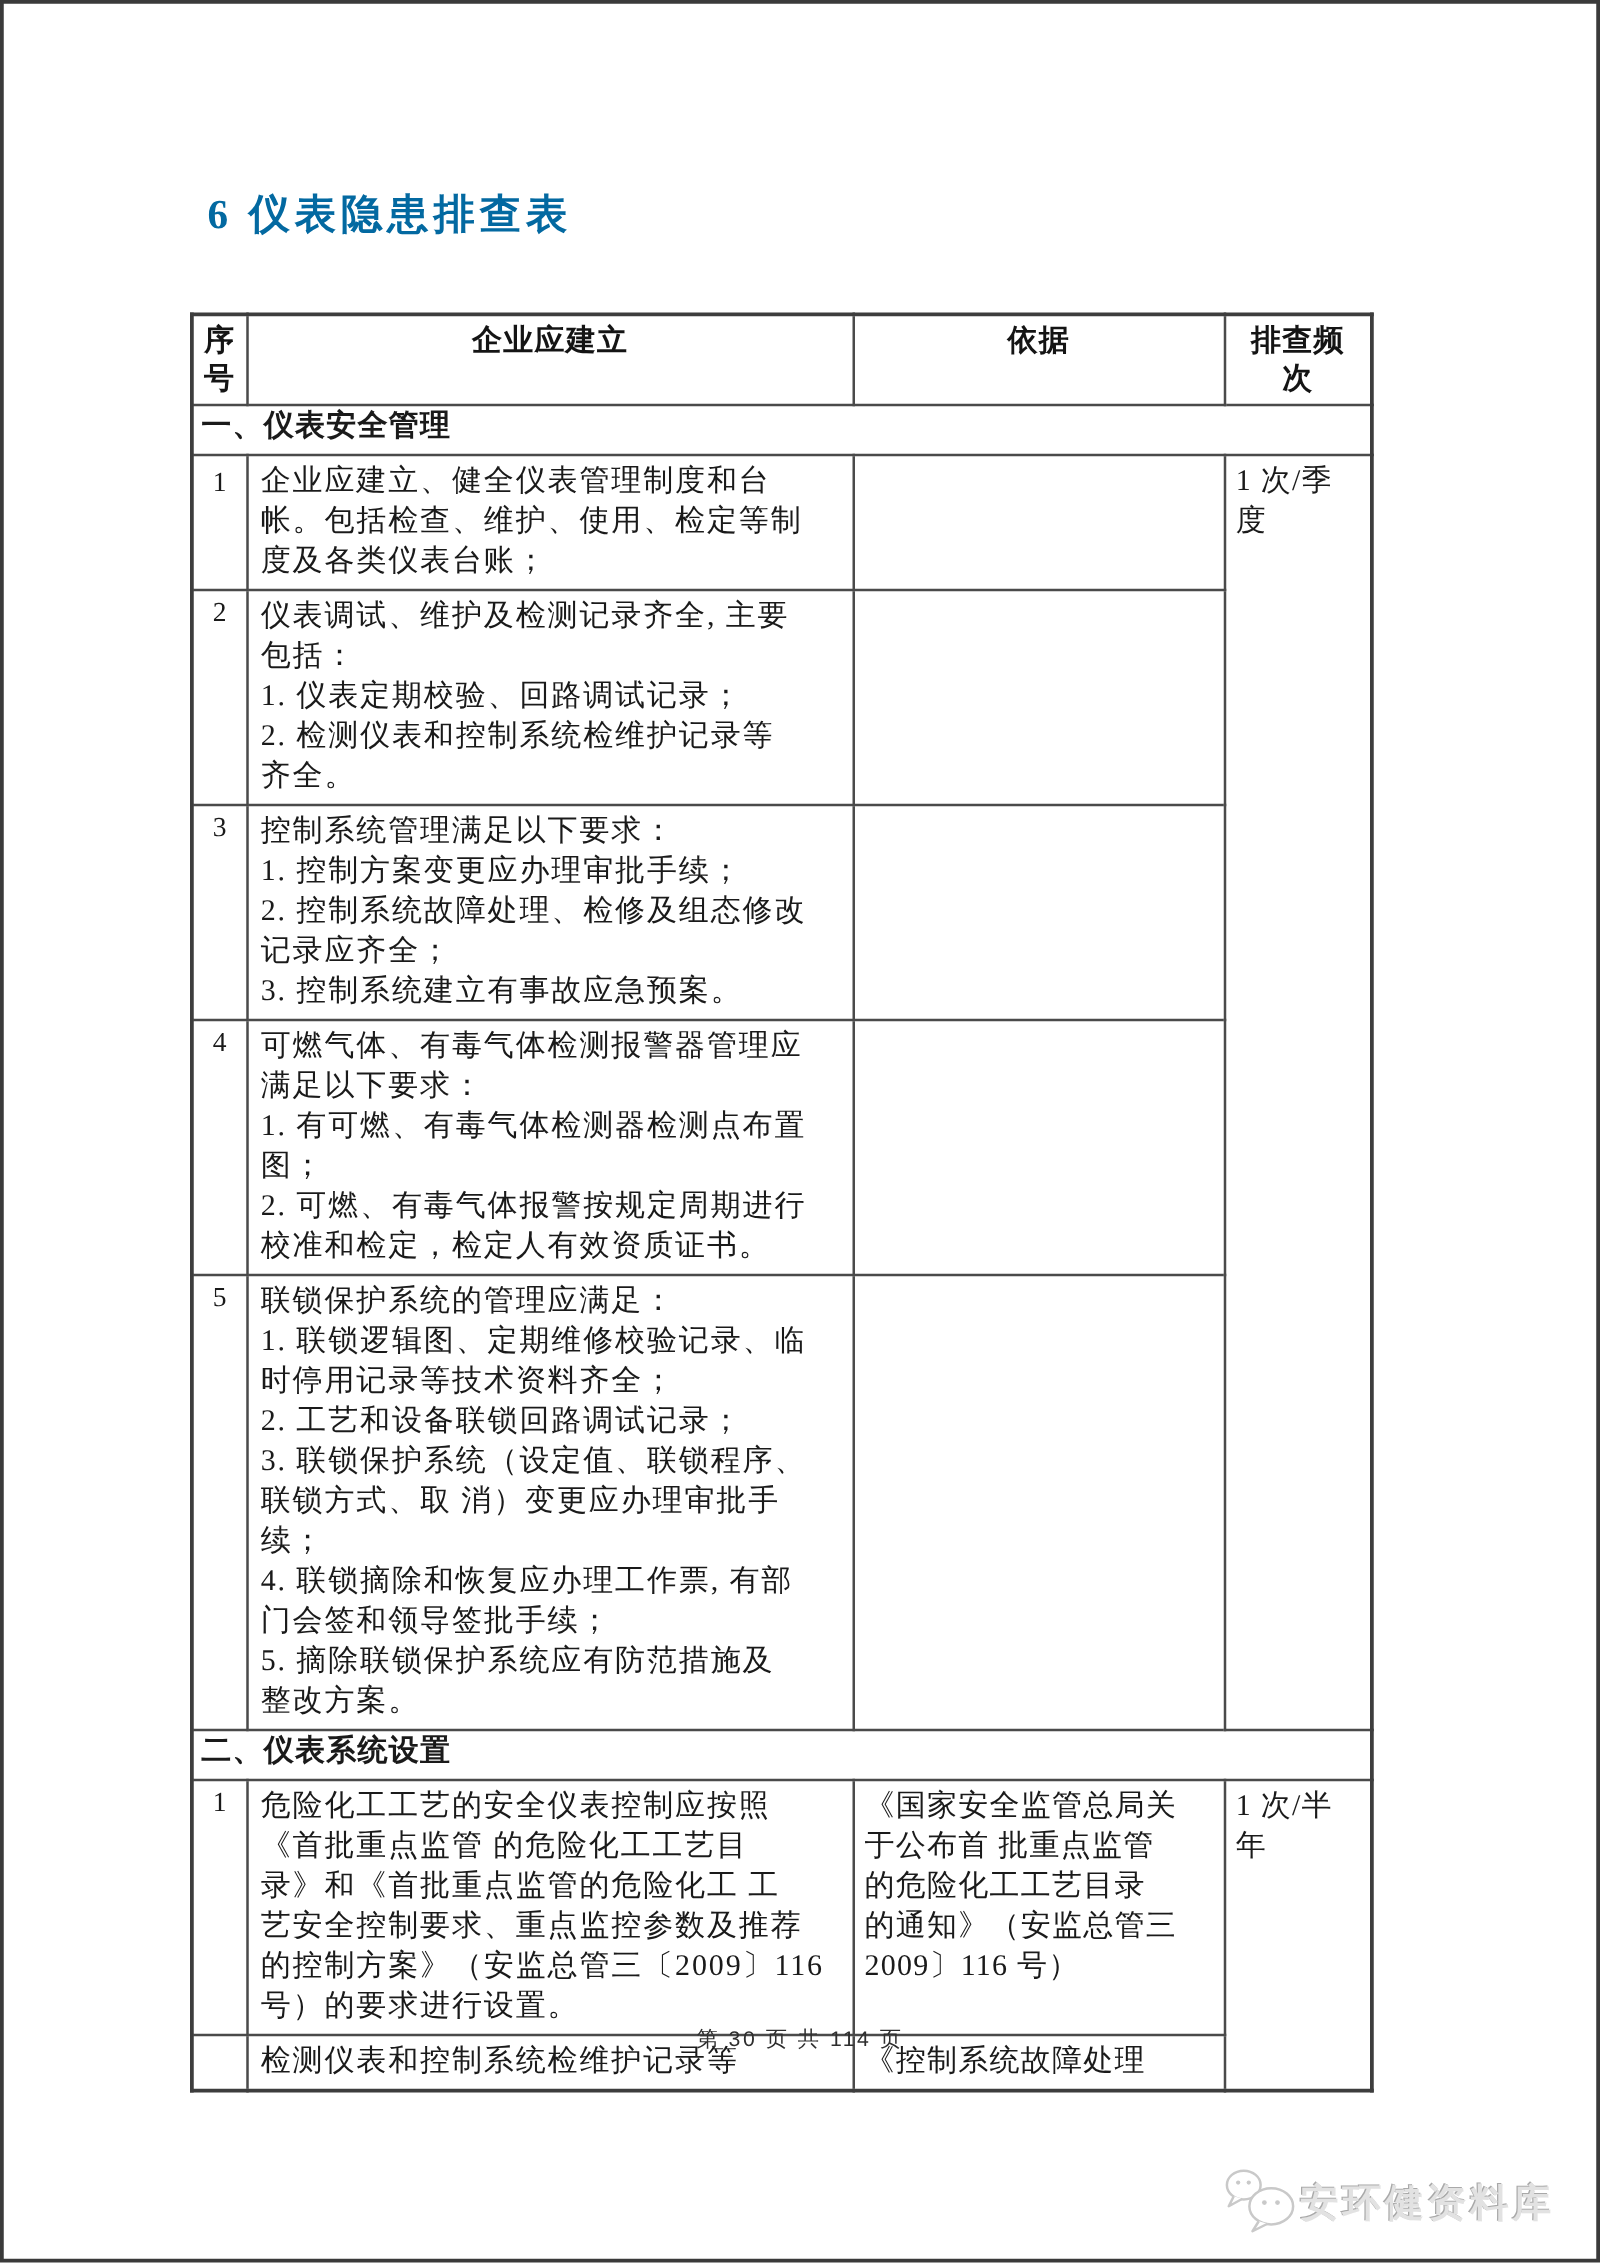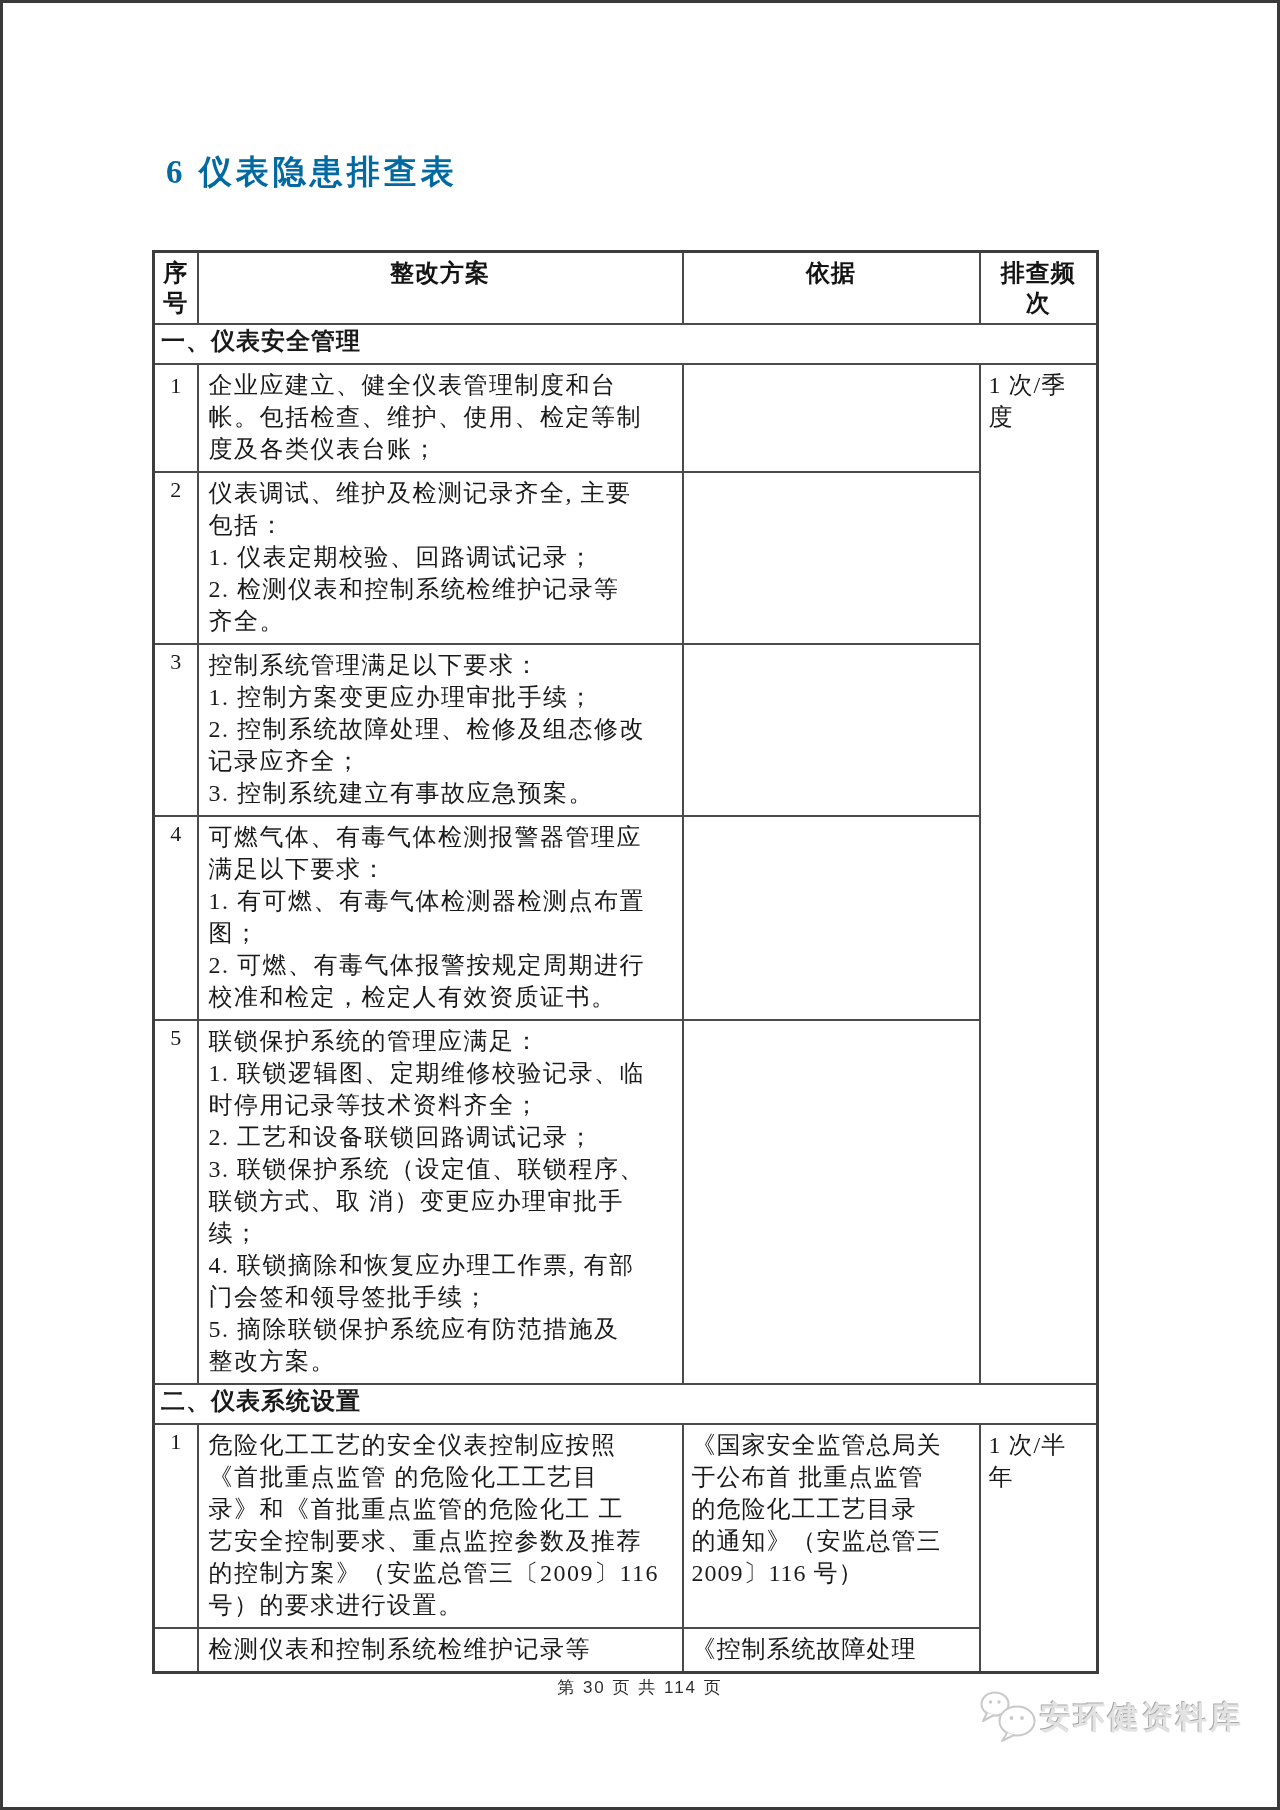--- a/index.html
+++ b/index.html
@@ -39,26 +39,26 @@
   td.cell-content, td.cell-basis{
     font-size:24px;line-height:32px;letter-spacing:1.5px;
     padding:4px 6px 6px 10px;white-space:pre-line;
   }
   td.cell-basis{padding-left:8px;letter-spacing:1px;margin-top:27px;}
   td.cell-freq{
     font-size:24px;line-height:32px;letter-spacing:1px;
     padding:4px 4px 4px 8px;white-space:pre-line;vertical-align:top;
   }
   .page-footer{
-    position:absolute;left:0;top:1676px;width:100%;text-align:center;
+    position:absolute;left:0;top:1620px;width:100%;text-align:center;
     font-family:"Liberation Sans","DejaVu Sans",sans-serif;
     font-size:17px;color:#2e2e2e;letter-spacing:2px;
   }
   .watermark{
-    position:absolute;top:1688px;right:36px;
+    position:absolute;top:1732px;right:36px;
     display:flex;align-items:center;
   }
   .watermark-text{
     font-size:31px;font-weight:bold;letter-spacing:3px;color:#e2e2e2;
     text-shadow:-1px -1px 0 #a9a9a9, 1px 1px 0 #ffffff;
     font-family:"Liberation Serif","DejaVu Serif",serif;
   }
 </style>
 </head>
 <body>
@@ -71,21 +71,21 @@
   <colgroup>
     <col style="width:44px">
     <col style="width:485px">
     <col style="width:297px">
     <col style="width:118px">
   </colgroup>
   <thead>
     <tr>
       <th class="hdr">序
 号</th>
-      <th class="hdr">整改方案</th>
+      <th class="hdr">企业应建立</th>
       <th class="hdr">依据</th>
       <th class="hdr">排查频
 次</th>
     </tr>
   </thead>
   <tbody>
       <tr class="section-row">
         <td colspan="4">一、仪表安全管理</td>
       </tr>
       <tr>

